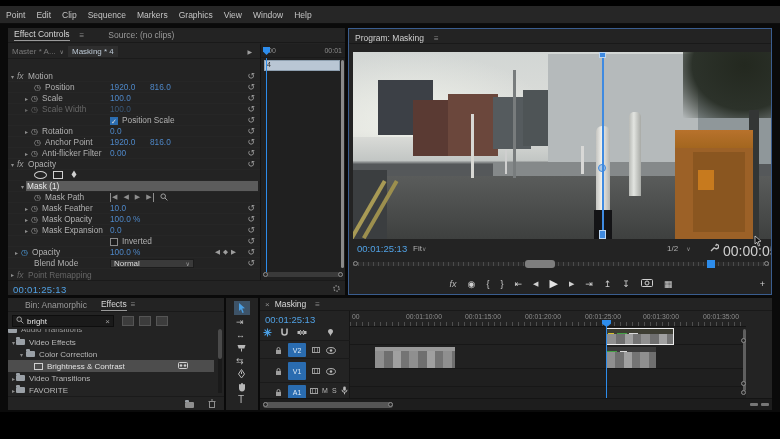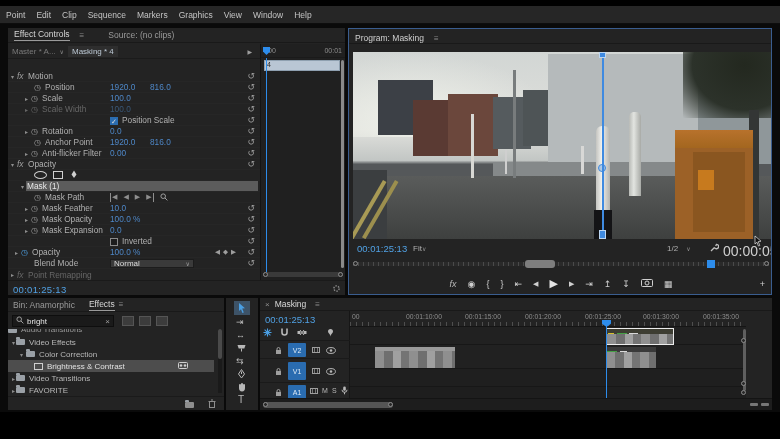--- a/index.html
+++ b/index.html
@@ -328,21 +328,21 @@
             <rect x="0.5" y="1.5" width="11" height="7" rx="1" fill="none" stroke="#cfcfcf"></rect>
             <circle cx="6" cy="5" r="2" fill="none" stroke="#cfcfcf"></circle>
           </svg>
       </span>
       <span>▦</span>
       <span style="position:absolute;right:8px;color:#cfcfcf">+</span>
     </div>
   </div>
 
   <div class="panel" style="left:8px;top:298px;width:216px;height:112px">
-    <div class="abs" style="left:0;top:0;width:216px;height:14px;border-bottom:1px solid #191919;display:flex;align-items:center;padding-left:5px;gap:14px">
+    <div class="abs" style="left:0;top:0;width:216px;height:14px;border-bottom:1px solid #191919;display:flex;align-items:center;padding-left:17px;gap:14px">
       <span class="tabtxt">Bin: Anamorphic</span>
       <span style="display:flex;align-items:center">
         <span class="tabtxt active-tab">Effects</span>
         <span class="menu-glyph">≡</span>
       </span>
     </div>
     <div class="abs" style="left:4px;top:17px;width:102px;height:12px;background:#1a1a1a;border:1px solid #0e0e0e;display:flex;align-items:center;padding:0 3px;gap:3px">
       <span>
         <svg width="8" height="8">
             <circle cx="3.2" cy="3.2" r="2.3" fill="none" stroke="#9e9e9e"></circle>

